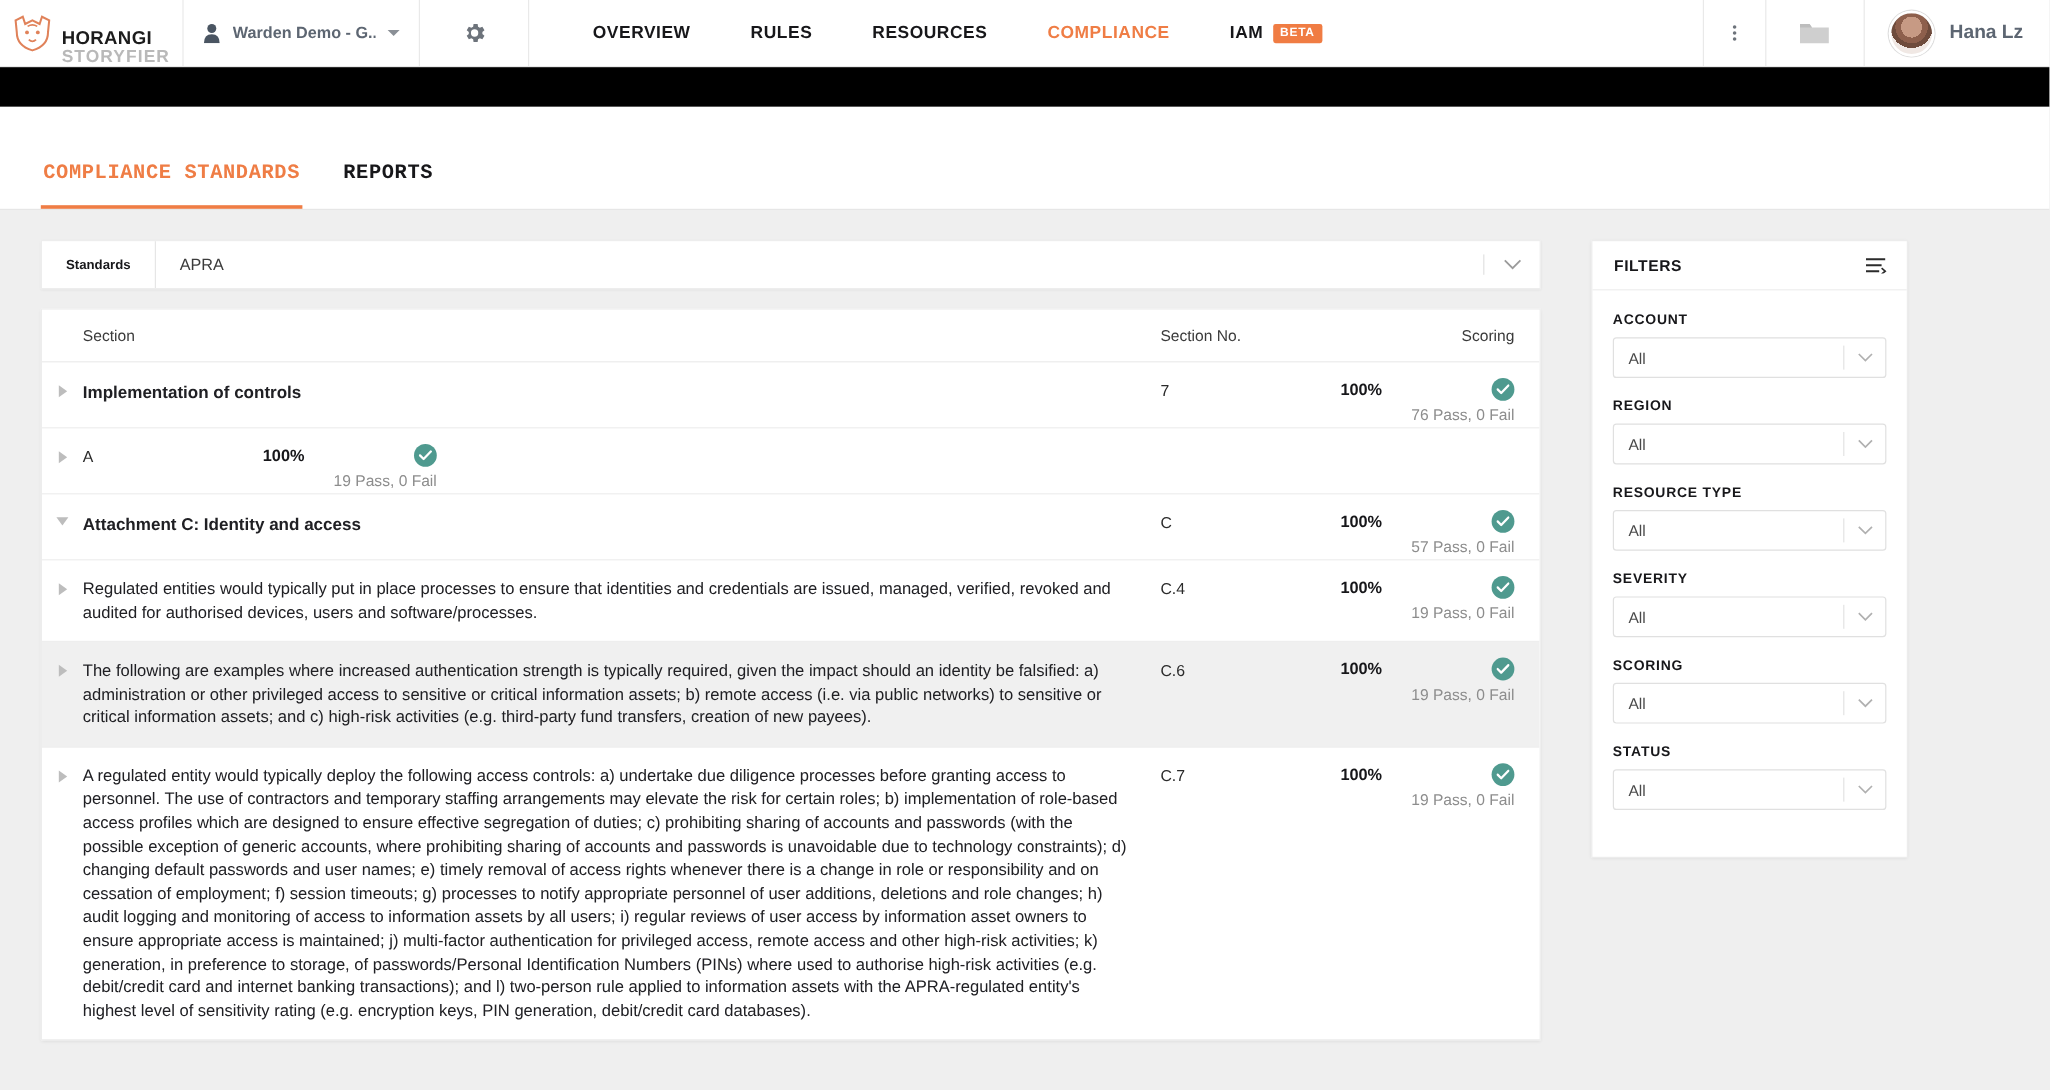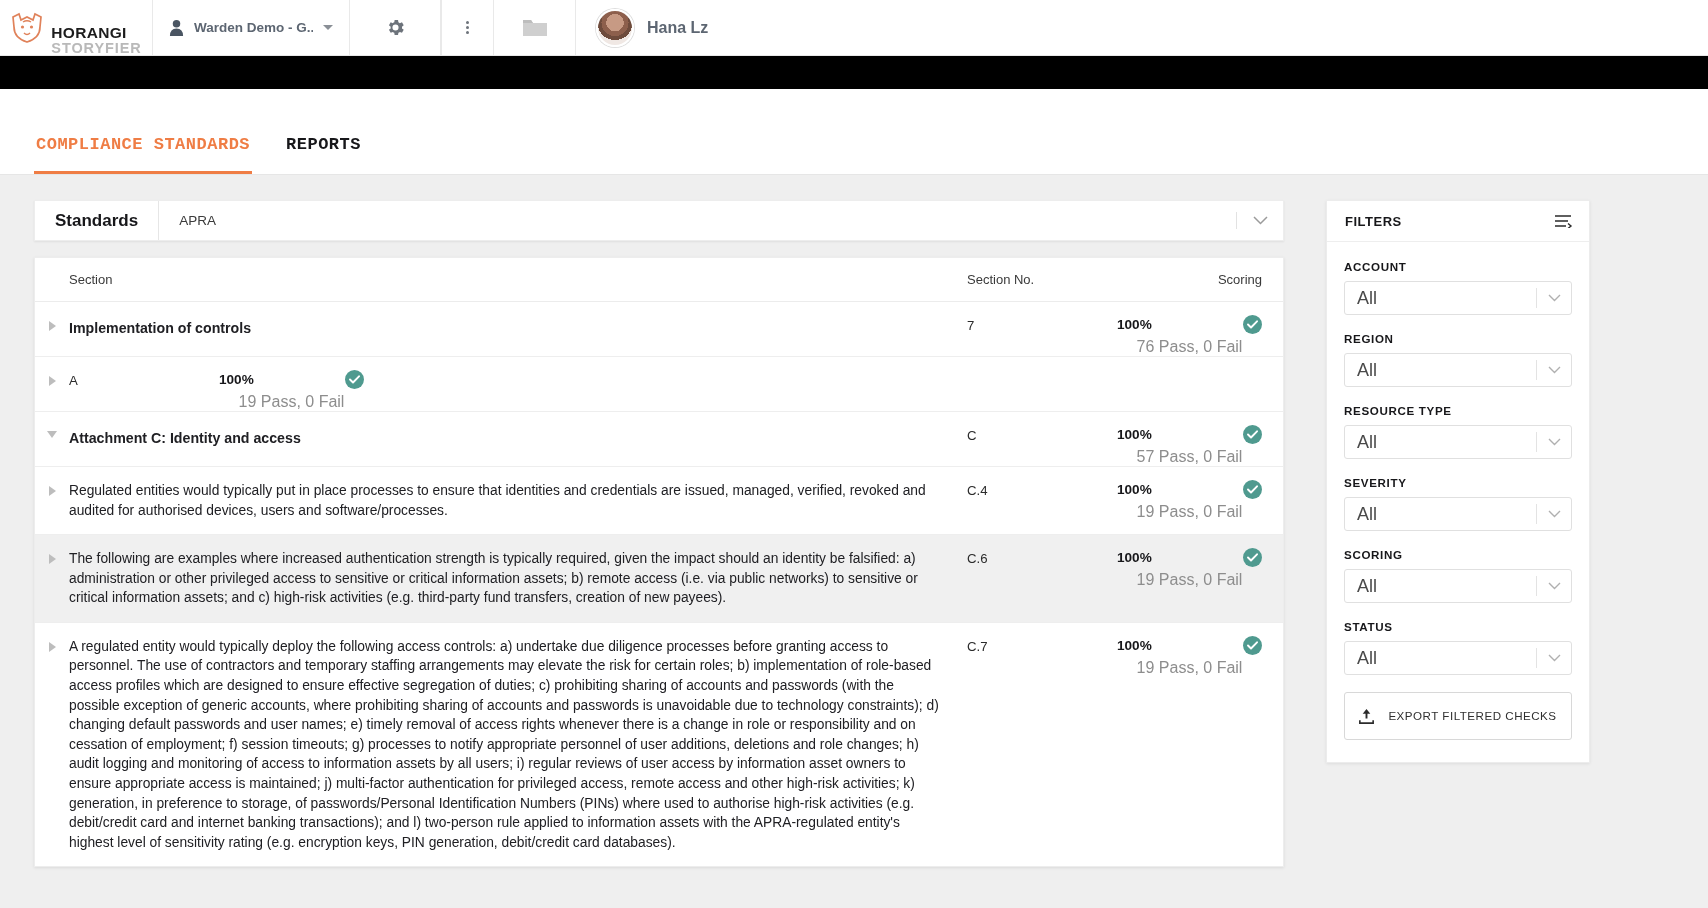--- a/index.html
+++ b/index.html
@@ -138,21 +138,21 @@
 
   
   .std-bar {
     background: #fff; height: 41px; display: flex; align-items: stretch;
     border: 1px solid #ededed;
     box-shadow: 0 1px 2px rgba(0,0,0,.07);
     width: 1250px;
   }
   .std-label {
     display: flex; align-items: center; padding: 0 20px;
-    font-size: 17px; font-weight: bold; color: #17171a;
+    font-size: 11px; font-weight: bold; color: #17171a;
     border-right: 1px solid #e6e6e6;
     white-space: nowrap;
   }
   .std-value {
     flex: 1; display: flex; align-items: center; padding: 0 20px;
     font-size: 13.5px; color: #3b3b3b; text-align: right;
   }
   .std-divider { width: 1px; background: #e2e2e2; margin: 11px 0; }
   .std-chevron {
     width: 46px; display: flex; align-items: center; justify-content: center;
@@ -215,21 +215,21 @@
   }
   .score-top {
     display: flex; align-items: center; justify-content: space-between; gap: 8px;
   }
   .score-pct { font-size: 13.6px; font-weight: bold; color: #17171a; }
   .check-badge {
     width: 19px; height: 19px; border-radius: 50%;
     background: #4f9a8f; display: flex; align-items: center; justify-content: center;
     flex: none;
   }
-  .score-sub { font-size: 16px; color: #8d8d8d; margin-top: 4px; text-align: center; }
+  .score-sub { font-size: 13px; color: #8d8d8d; margin-top: 4px; }
 
   
   .filters-card {
     background: #fff; width: 264px;
     border: 1px solid #ececec;
     box-shadow: 0 1px 3px rgba(0,0,0,.08);
   }
   .filters-head {
     height: 41px; display: flex; align-items: center; justify-content: space-between;
     padding: 0 16px 0 18px;
@@ -239,21 +239,21 @@
   .filters-body { padding: 18px 17px 22px; }
   .flabel {
     font-size: 11.6px; font-weight: bold; letter-spacing: .65px;
     color: #17171a; margin-bottom: 8px;
   }
   .fselect {
     height: 34px; border: 1px solid #e0e0e0; border-radius: 3px;
     display: flex; align-items: center; margin-bottom: 17px;
     cursor: pointer; background: #fff;
   }
-  .fselect .val { flex: 1; padding-left: 12px; font-size: 18px; color: #4a4a4a; }
+  .fselect .val { flex: 1; padding-left: 12px; font-size: 13px; color: #4a4a4a; }
   .fselect .sep { width: 1px; height: 20px; background: #e3e3e3; }
   .fselect .chev { width: 34px; display: flex; align-items: center; justify-content: center; }
   .export-btn {
     margin-top: 7px; height: 48px;
     border: 1px solid #d8d8d8; border-radius: 3px;
     display: flex; align-items: center; gap: 10px;
     padding: 0 12px; cursor: pointer; background: #fff;
   }
   .export-label {
     flex: 1; text-align: center; font-size: 11.6px;
@@ -287,20 +287,30 @@
     <span class="account-name">Warden Demo - G...</span>
     <span class="caret-sm"></span>
   </div>
 
   <div class="gear-cell">
     <svg width="21" height="21" viewBox="0 0 24 24">
       <path fill="#6d737b" d="M19.4 13a7.8 7.8 0 0 0 0-2l2-1.6-2-3.4-2.4 1a7.6 7.6 0 0 0-1.7-1l-.4-2.6h-3.9l-.4 2.6c-.6.2-1.2.6-1.7 1l-2.4-1-2 3.4 2 1.6a7.8 7.8 0 0 0 0 2l-2 1.6 2 3.4 2.4-1c.5.4 1.1.8 1.7 1l.4 2.6h3.9l.4-2.6c.6-.2 1.2-.6 1.7-1l2.4 1 2-3.4-2-1.6zM12 15.5A3.5 3.5 0 1 1 15.5 12 3.5 3.5 0 0 1 12 15.5z"></path>
     </svg>
   </div>
 
+  <nav class="mainmenu">
+    <a>OVERVIEW</a>
+    <a>RULES</a>
+    <a>RESOURCES</a>
+    <a class="active">COMPLIANCE</a>
+    <a>
+      <span>IAM</span>
+      <span class="beta-badge">BETA</span>
+    </a>
+  </nav>
 
   <div class="nav-right">
     <div class="kebab-cell">
       <div>
         <div class="kebab-dot"></div>
           <div class="kebab-dot"></div>
           <div class="kebab-dot"></div>
       </div>
     </div>
     <div class="folder-cell">
@@ -531,24 +541,17 @@
             <div class="fselect">
               <span class="val">All</span>
               <span class="sep"></span>
               <span class="chev">
                 <svg width="13" height="8" viewBox="0 0 13 8">
                   <path d="M1 1 L6.5 6.5 L12 1" fill="none" stroke="#b0b0b0" stroke-width="1.4"></path>
                 </svg>
               </span>
             </div>
           </div>
-          <div class="export-btn">
-            <svg width="19" height="19" viewBox="0 0 20 20">
-              <path d="M10 2 L14 7 H11 V12 H9 V7 H6 Z" fill="#2b2b2b"></path>
-              <path d="M3 14 V17 H17 V14" fill="none" stroke="#2b2b2b" stroke-width="1.7"></path>
-            </svg>
-            <span class="export-label">EXPORT FILTERED CHECKS</span>
-          </div>
         </div>
     </div>
   </div>
 
 </div>
 
 </body></html>

